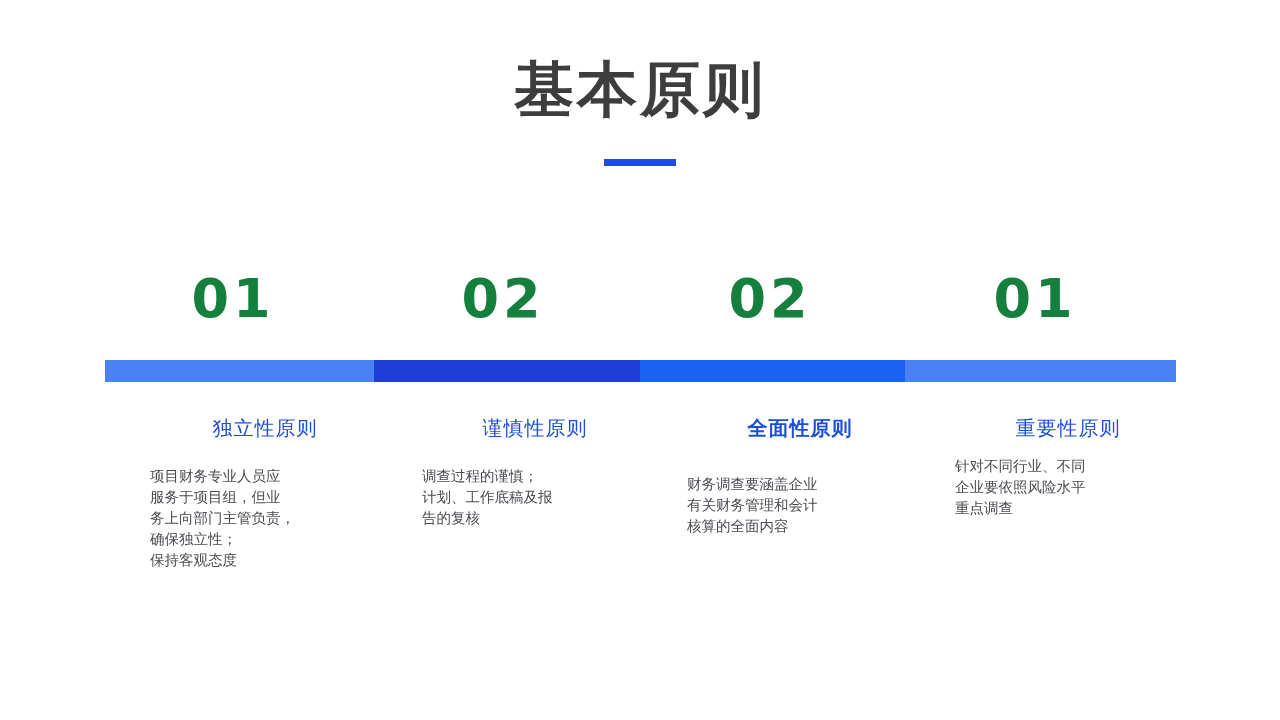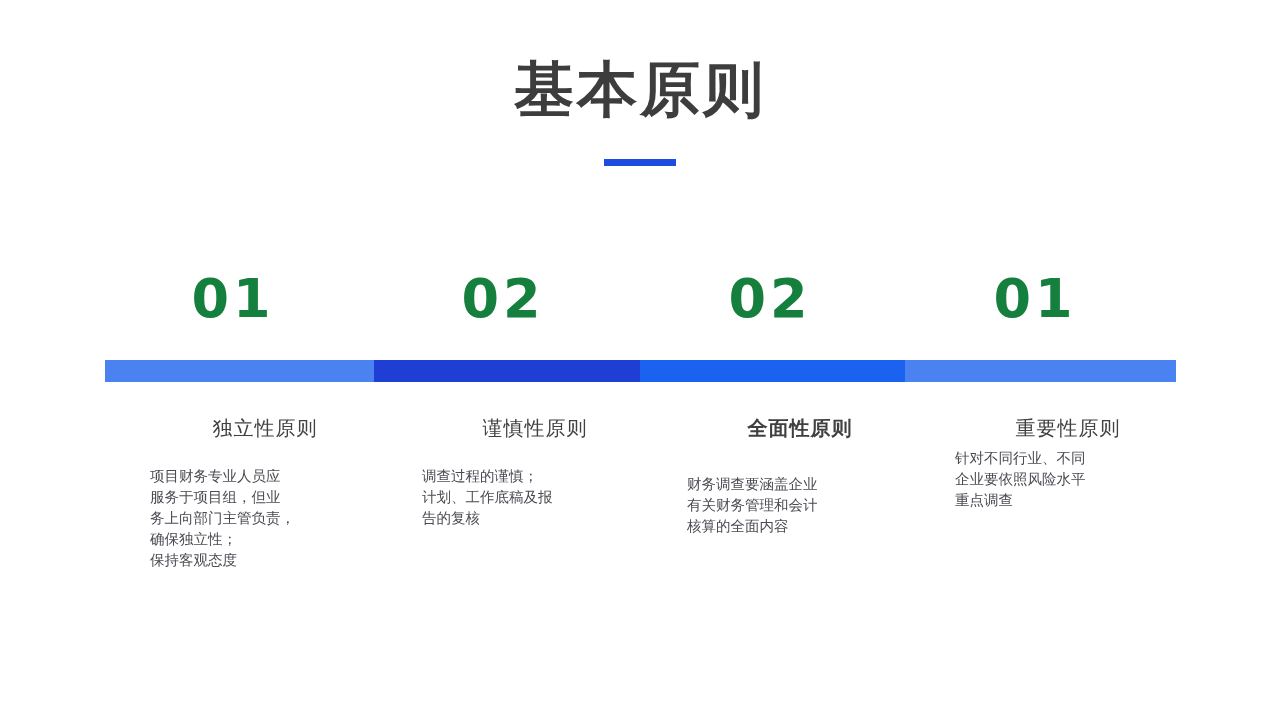--- a/index.html
+++ b/index.html
@@ -100,21 +100,21 @@
     top: 0;
     width: 250px;
   }
   .column.c0 { left: 35px; }
   .column.c1 { left: 305px; }
   .column.c2 { left: 570px; }
   .column.c3 { left: 838px; }
 
   .col-heading {
     font-size: 20px;
-    color: #404040;
+    color: #1d4ed8;
     text-align: center;
     line-height: 1.2;
     letter-spacing: 1px;
     margin: 0 0 26px 0;
     font-family: "DejaVu Serif", "Liberation Serif", serif;
     white-space: nowrap;
   }
   .col-body {
     font-size: 14.5px;
     color: #4a4a52;
@@ -124,21 +124,21 @@
     white-space: pre-line;
     padding-left: 10px;
   }
   .column.c1 .col-body,
   .column.c2 .col-body,
   .column.c3 .col-body {
     padding-left: 12px;
   }
   .column.c1 .col-heading { }
   .column.c2 .col-heading { margin-bottom: 34px; font-weight: bold; }
-  .column.c3 .col-heading { margin-bottom: 8px; }
+  .column.c3 .col-heading { margin-bottom: 16px; }
 </style>
 </head>
 <body style="background: rgb(255, 255, 255);">
 
 <div class="slide">
 
   <div class="title-block">
     <h1 class="slide-title" style="color: rgb(61, 61, 61);">基本原则</h1>
     <div class="title-accent" style="background: rgb(26, 77, 224);"></div>
   </div>

